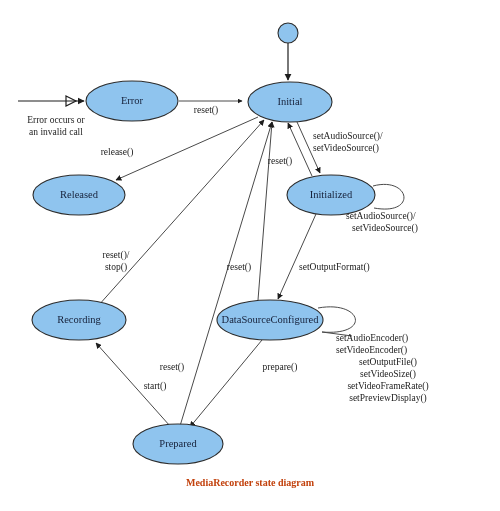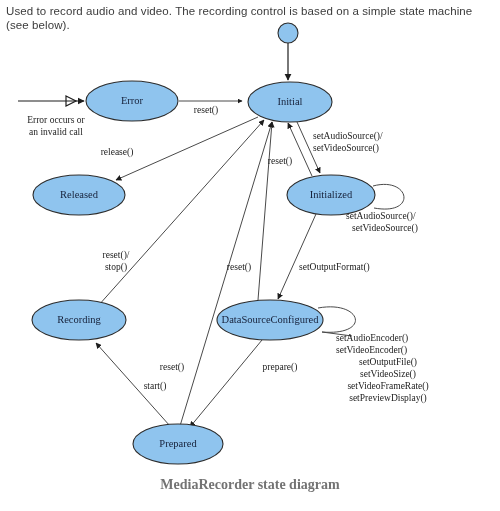--- a/index.html
+++ b/index.html
@@ -83,30 +83,29 @@
     text-anchor: start;
   }
   #caption {
     position: absolute;
     left: 0;
     top: 477px;
     width: 500px;
     text-align: center;
     font-family: "Liberation Serif", serif;
     font-weight: bold;
-    font-size: 14px;
-    color: #737373;
+    font-size: 10px;
+    color: #c2410c;
   }
 </style>
 </head>
 <body>
 
 <div id="page">
 
-  <div id="intro-text">Used to record audio and video. The recording control is based on a simple state machine (see below).</div>
 
   <div id="diagram-wrap">
     <svg id="state-diagram" width="500" height="493" viewBox="0 0 500 493" xmlns="http://www.w3.org/2000/svg">
 
       <defs>
         <marker id="arrow" viewBox="0 0 10 10" refX="9" refY="5" markerWidth="6" markerHeight="6" orient="auto-start-reverse">
           <path d="M 0 0 L 10 5 L 0 10 z" fill="#1d1d1d"></path>
         </marker>
         <marker id="arrow-sm" viewBox="0 0 10 10" refX="9" refY="5" markerWidth="5" markerHeight="5" orient="auto-start-reverse">
           <path d="M 0 0 L 10 5 L 0 10 z" fill="#1d1d1d"></path>

